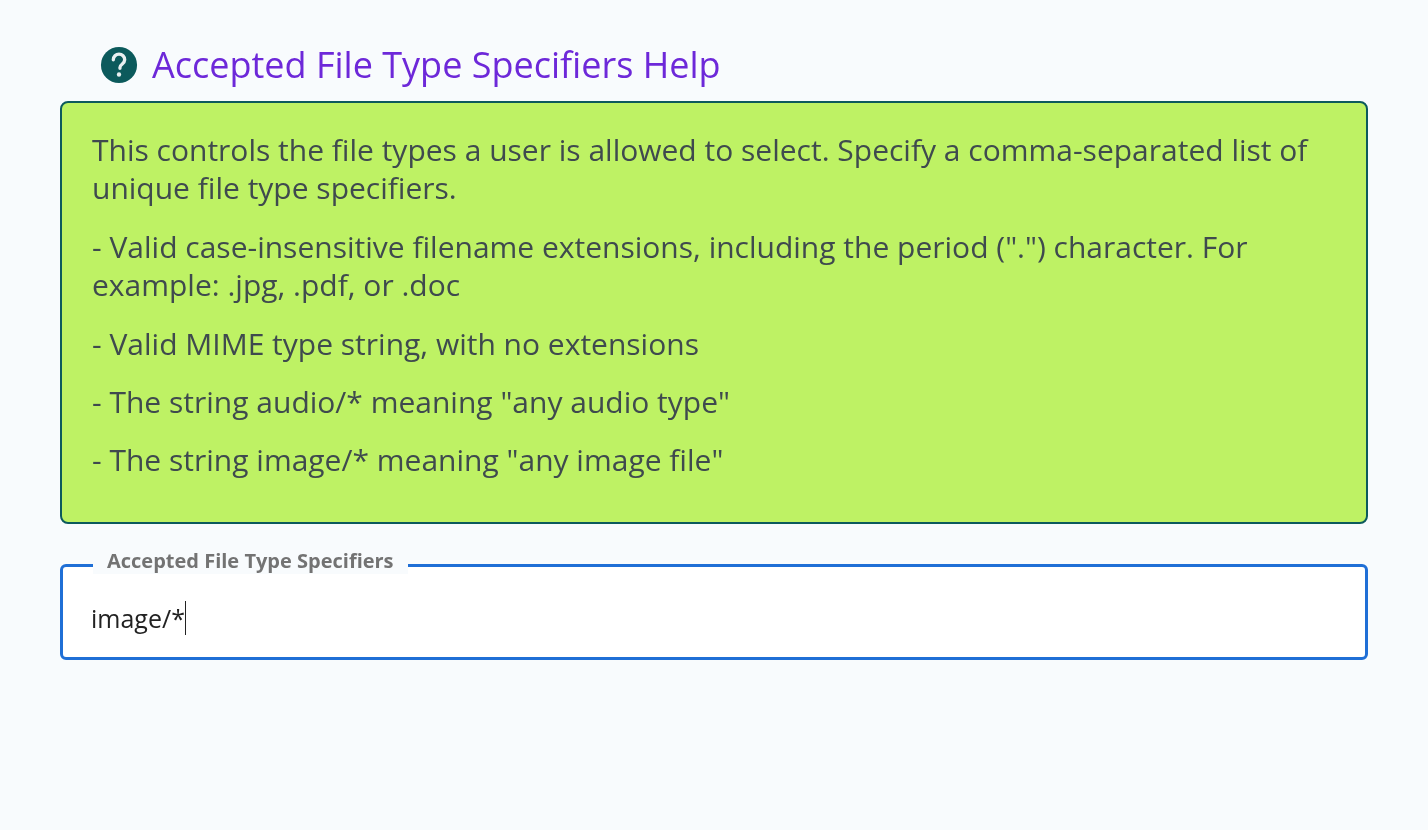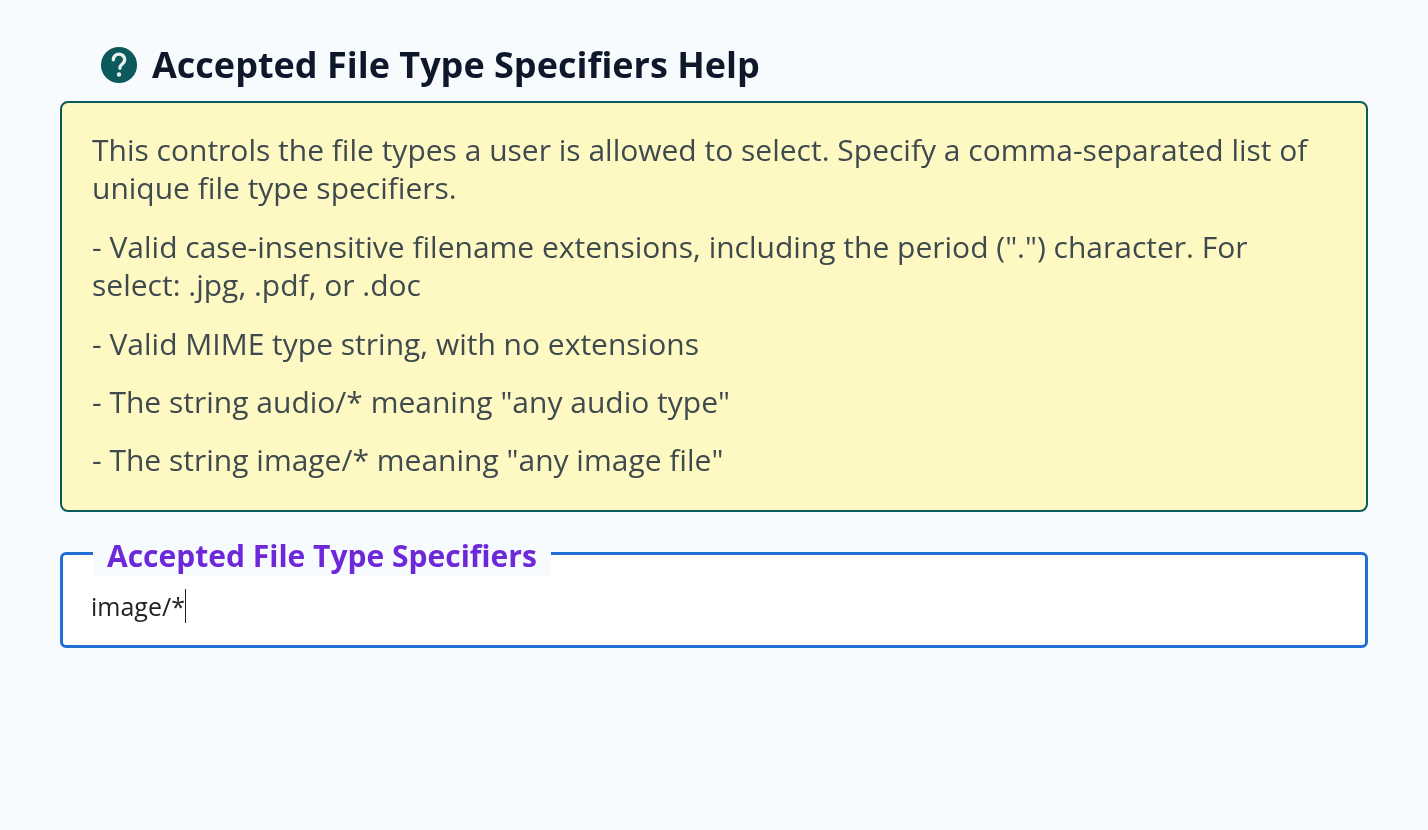--- a/index.html
+++ b/index.html
@@ -20,55 +20,55 @@
     gap: 14px;
     margin-left: 40px;
     margin-bottom: 12px;
   }
   .help-icon {
     width: 38px;
     height: 38px;
     flex-shrink: 0;
   }
   .heading-text {
-    color: #0f172a;
+    color: #6d28d9;
     font-size: 36px;
-    font-weight: 700;
+    font-weight: 400;
   }
   .help-box {
     border: 2px solid #0c5a5c;
     border-radius: 8px;
-    background: #fef9c3;
+    background: #bef264;
     padding: 28px 30px 30px 30px;
     margin: 0 0 40px 0;
   }
   .help-box p {
     color: #3f4a4e;
     font-size: 30px;
     line-height: 1.28;
     margin-bottom: 20px;
   }
   .help-box p:last-child {
-    margin-bottom: 0;
+    margin-bottom: 12px;
   }
   .field-wrap {
     position: relative;
     border: 3px solid #1f6fd6;
     border-radius: 6px;
     padding: 34px 28px 22px 28px;
     background: #ffffff;
   }
   .field-legend {
     position: absolute;
     top: -20px;
     left: 30px;
     background: #f8fbfd;
     padding: 0 14px;
-    color: #6d28d9;
-    font-size: 30px;
+    color: #737373;
+    font-size: 20px;
     font-weight: 700;
   }
   .caret {
     display: inline-block;
     width: 1px;
     height: 34px;
     background: #222;
     vertical-align: middle;
     margin-left: 0;
   }
@@ -90,21 +90,21 @@
       <circle cx="20" cy="20" r="19" fill="#0c5a5c"></circle>
       <path d="M14 14.5c0-3.3 2.7-6 6-6s6 2.7 6 6c0 2.4-1.4 3.6-2.8 4.7-1.3 1-2.2 1.8-2.2 3.3v1" stroke="#e9f0f1" stroke-width="3.5" fill="none" stroke-linecap="round"></path>
       <circle cx="20" cy="30" r="2.3" fill="#e9f0f1"></circle>
     </svg>
   </span>
   <span class="heading-text">Accepted File Type Specifiers Help</span>
 </div>
 
 <div class="help-box">
   <p>This controls the file types a user is allowed to select. Specify a comma-separated list of unique file type specifiers.</p>
-  <p>- Valid case-insensitive filename extensions, including the period (".") character. For select: .jpg, .pdf, or .doc</p>
+  <p>- Valid case-insensitive filename extensions, including the period (".") character. For example: .jpg, .pdf, or .doc</p>
   <p>- Valid MIME type string, with no extensions</p>
   <p>- The string audio/* meaning "any audio type"</p>
   <p>- The string image/* meaning "any image file"</p>
 </div>
 
 <div class="field-wrap">
   <span class="field-legend">Accepted File Type Specifiers</span>
   <div class="input-line">
     <span class="input-text">image/*</span>
       <span class="caret"></span>

